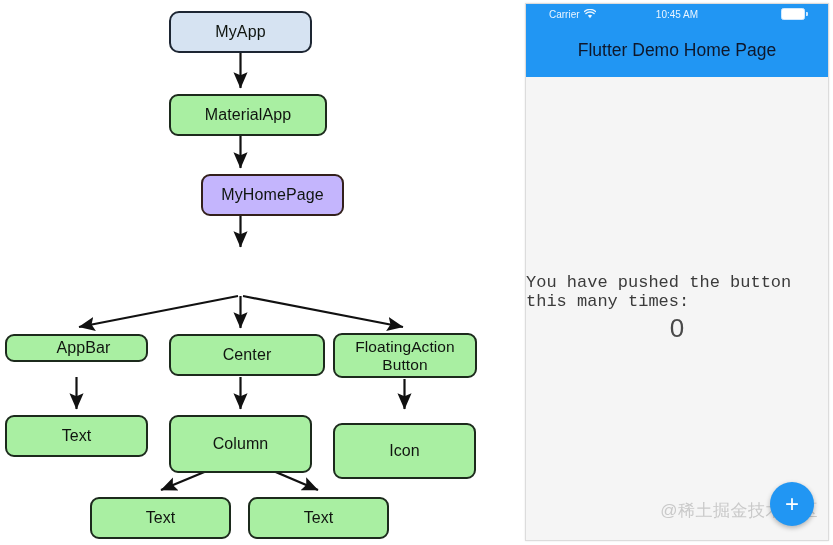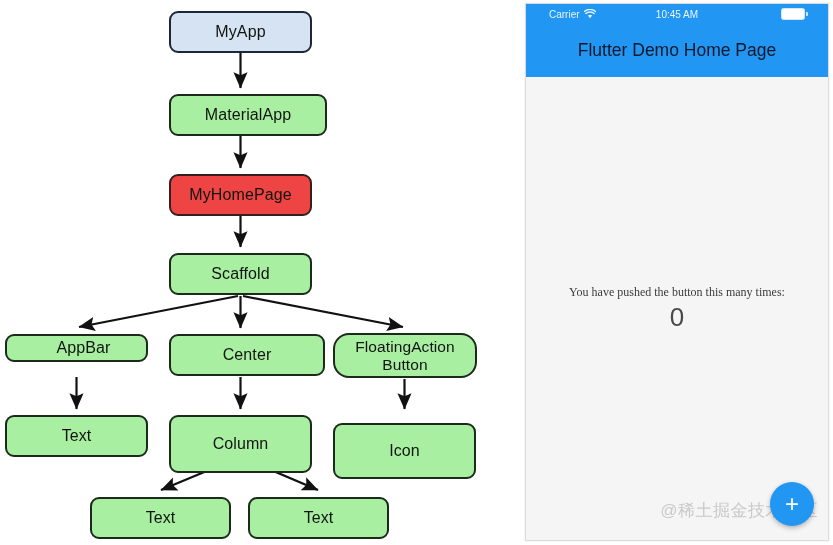--- a/index.html
+++ b/index.html
@@ -46,24 +46,25 @@
     font-size: 16px;
     line-height: 1.15;
     letter-spacing: .1px;
     z-index: 2;
   }
   .node.blue {
     background: #d6e3f2;
     border-color: #1d2633;
   }
   .node.salmon {
-    background: #ef4444;
+    background: #c4b5fd;
     border-color: #33201c;
-  }
-  .node.two-line { font-size: 15.5px; border-radius: 16px; }
+    margin-left: 32px;
+  }
+  .node.two-line { font-size: 15.5px; }
 
   
   #phone {
     position: absolute;
     left: 525px;
     top: 3px;
     width: 304px;
     height: 538px;
     background: #f4f4f4;
     border: 1px solid #dcdcdc;
@@ -124,23 +125,23 @@
   #app-body {
     position: relative;
     height: calc(100% - 73px);
     background: #f5f5f5;
     display: flex;
     flex-direction: column;
     align-items: center;
     justify-content: center;
   }
   #counter-label {
-    font-size: 12px;
+    font-size: 17px;
     color: #3b3b3b;
-    font-family: Liberation Serif, serif;
+    font-family: Liberation Mono, monospace;
   }
   #counter-value {
     font-size: 26px;
     color: #4a4a4a;
     font-family: "Liberation Sans", sans-serif;
     margin-top: 2px;
     font-weight: 300;
   }
   #fab {
     position: absolute;
@@ -198,31 +199,28 @@
 
       <line x1="76.5" y1="377" x2="76.5" y2="409"></line>
       <line x1="240.5" y1="377" x2="240.5" y2="409"></line>
       <line x1="404.5" y1="379" x2="404.5" y2="409"></line>
 
       <line x1="238" y1="458" x2="161" y2="490"></line>
       <line x1="243" y1="458" x2="318" y2="490"></line>
     </g>
   </svg>
 
-  <div class="node blue" style="left:169px;top:11px;width:143px;height:42px;">
+  <div class="node blue" style="left:169px;top:11px;width:143px;height:42px;border-radius:10px;">
       <span>MyApp</span>
     </div>
   <div class="node" style="left:169px;top:94px;width:158px;height:42px;">
       <span>MaterialApp</span>
     </div>
   <div class="node salmon" style="left:169px;top:174px;width:143px;height:42px;">
       <span>MyHomePage</span>
-    </div>
-  <div class="node" style="left:169px;top:253px;width:143px;height:42px;">
-      <span>Scaffold</span>
     </div>
 
   <div class="node" style="left:5px;top:334px;width:143px;height:28px;padding-left:14px;">
       <span>AppBar</span>
     </div>
   <div class="node" style="left:169px;top:334px;width:156px;height:42px;">
       <span>Center</span>
     </div>
   <div class="node two-line" style="left:333px;top:333px;width:144px;height:45px;">
     <span style="display:block;">

